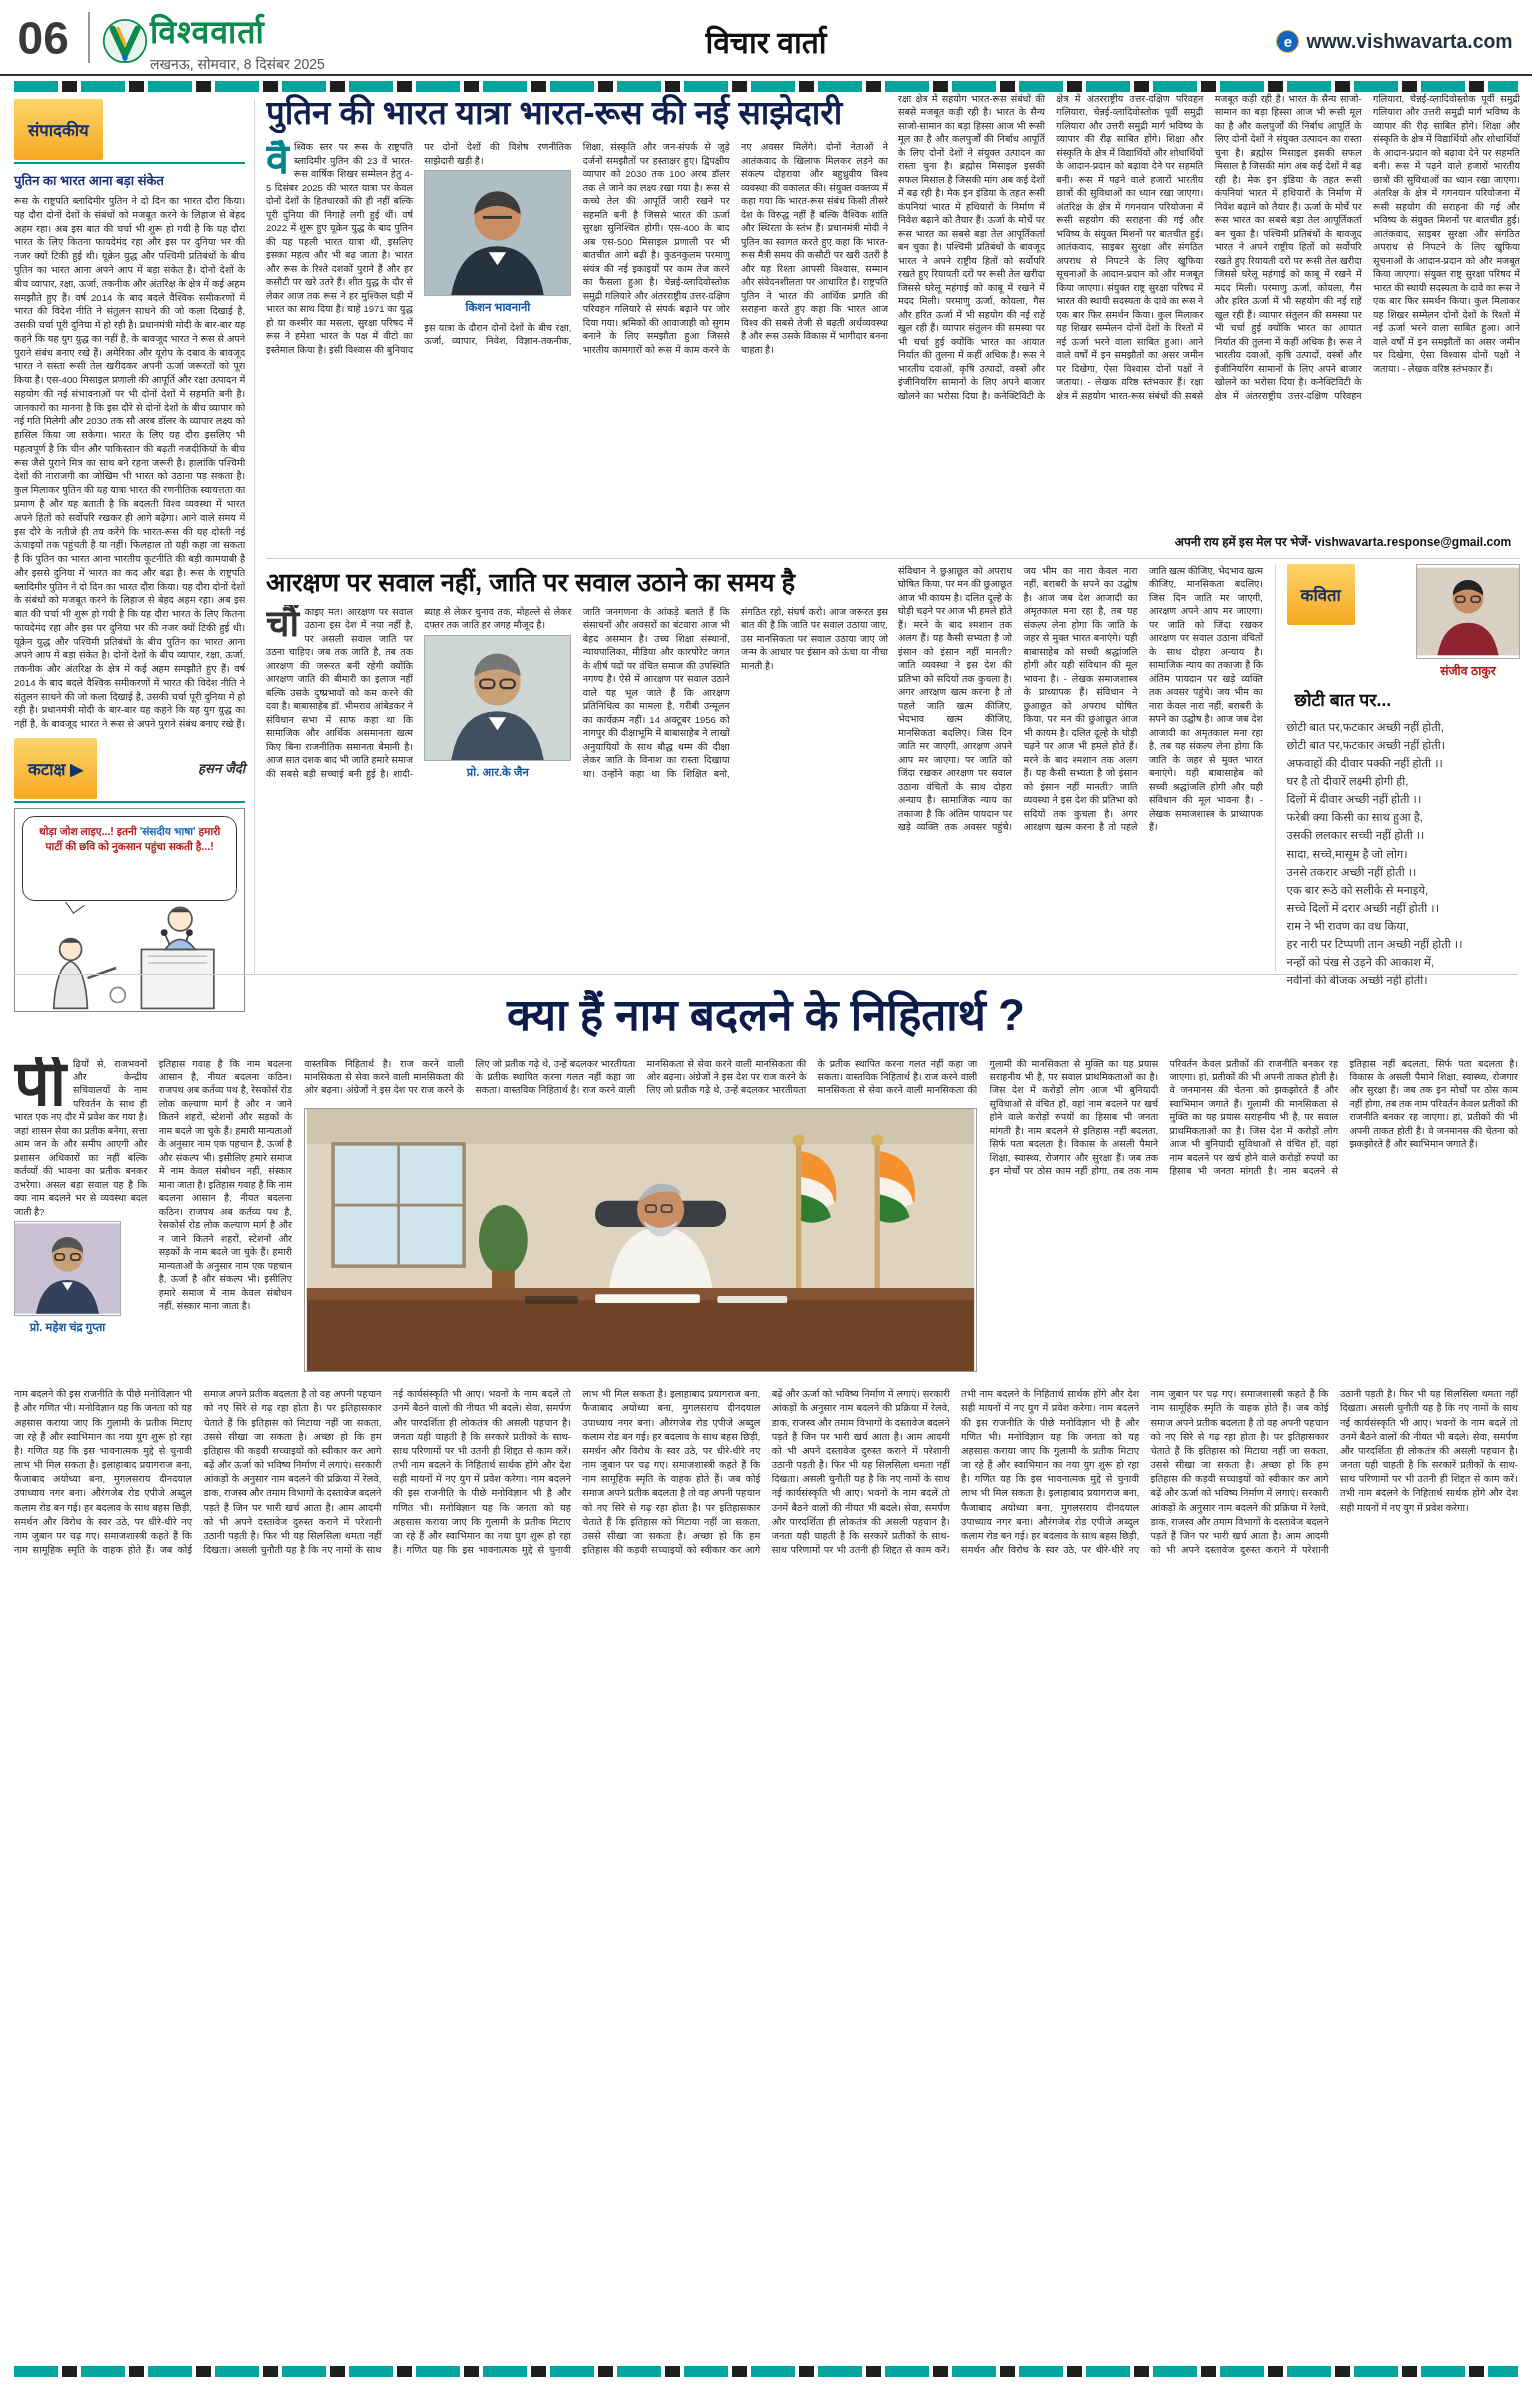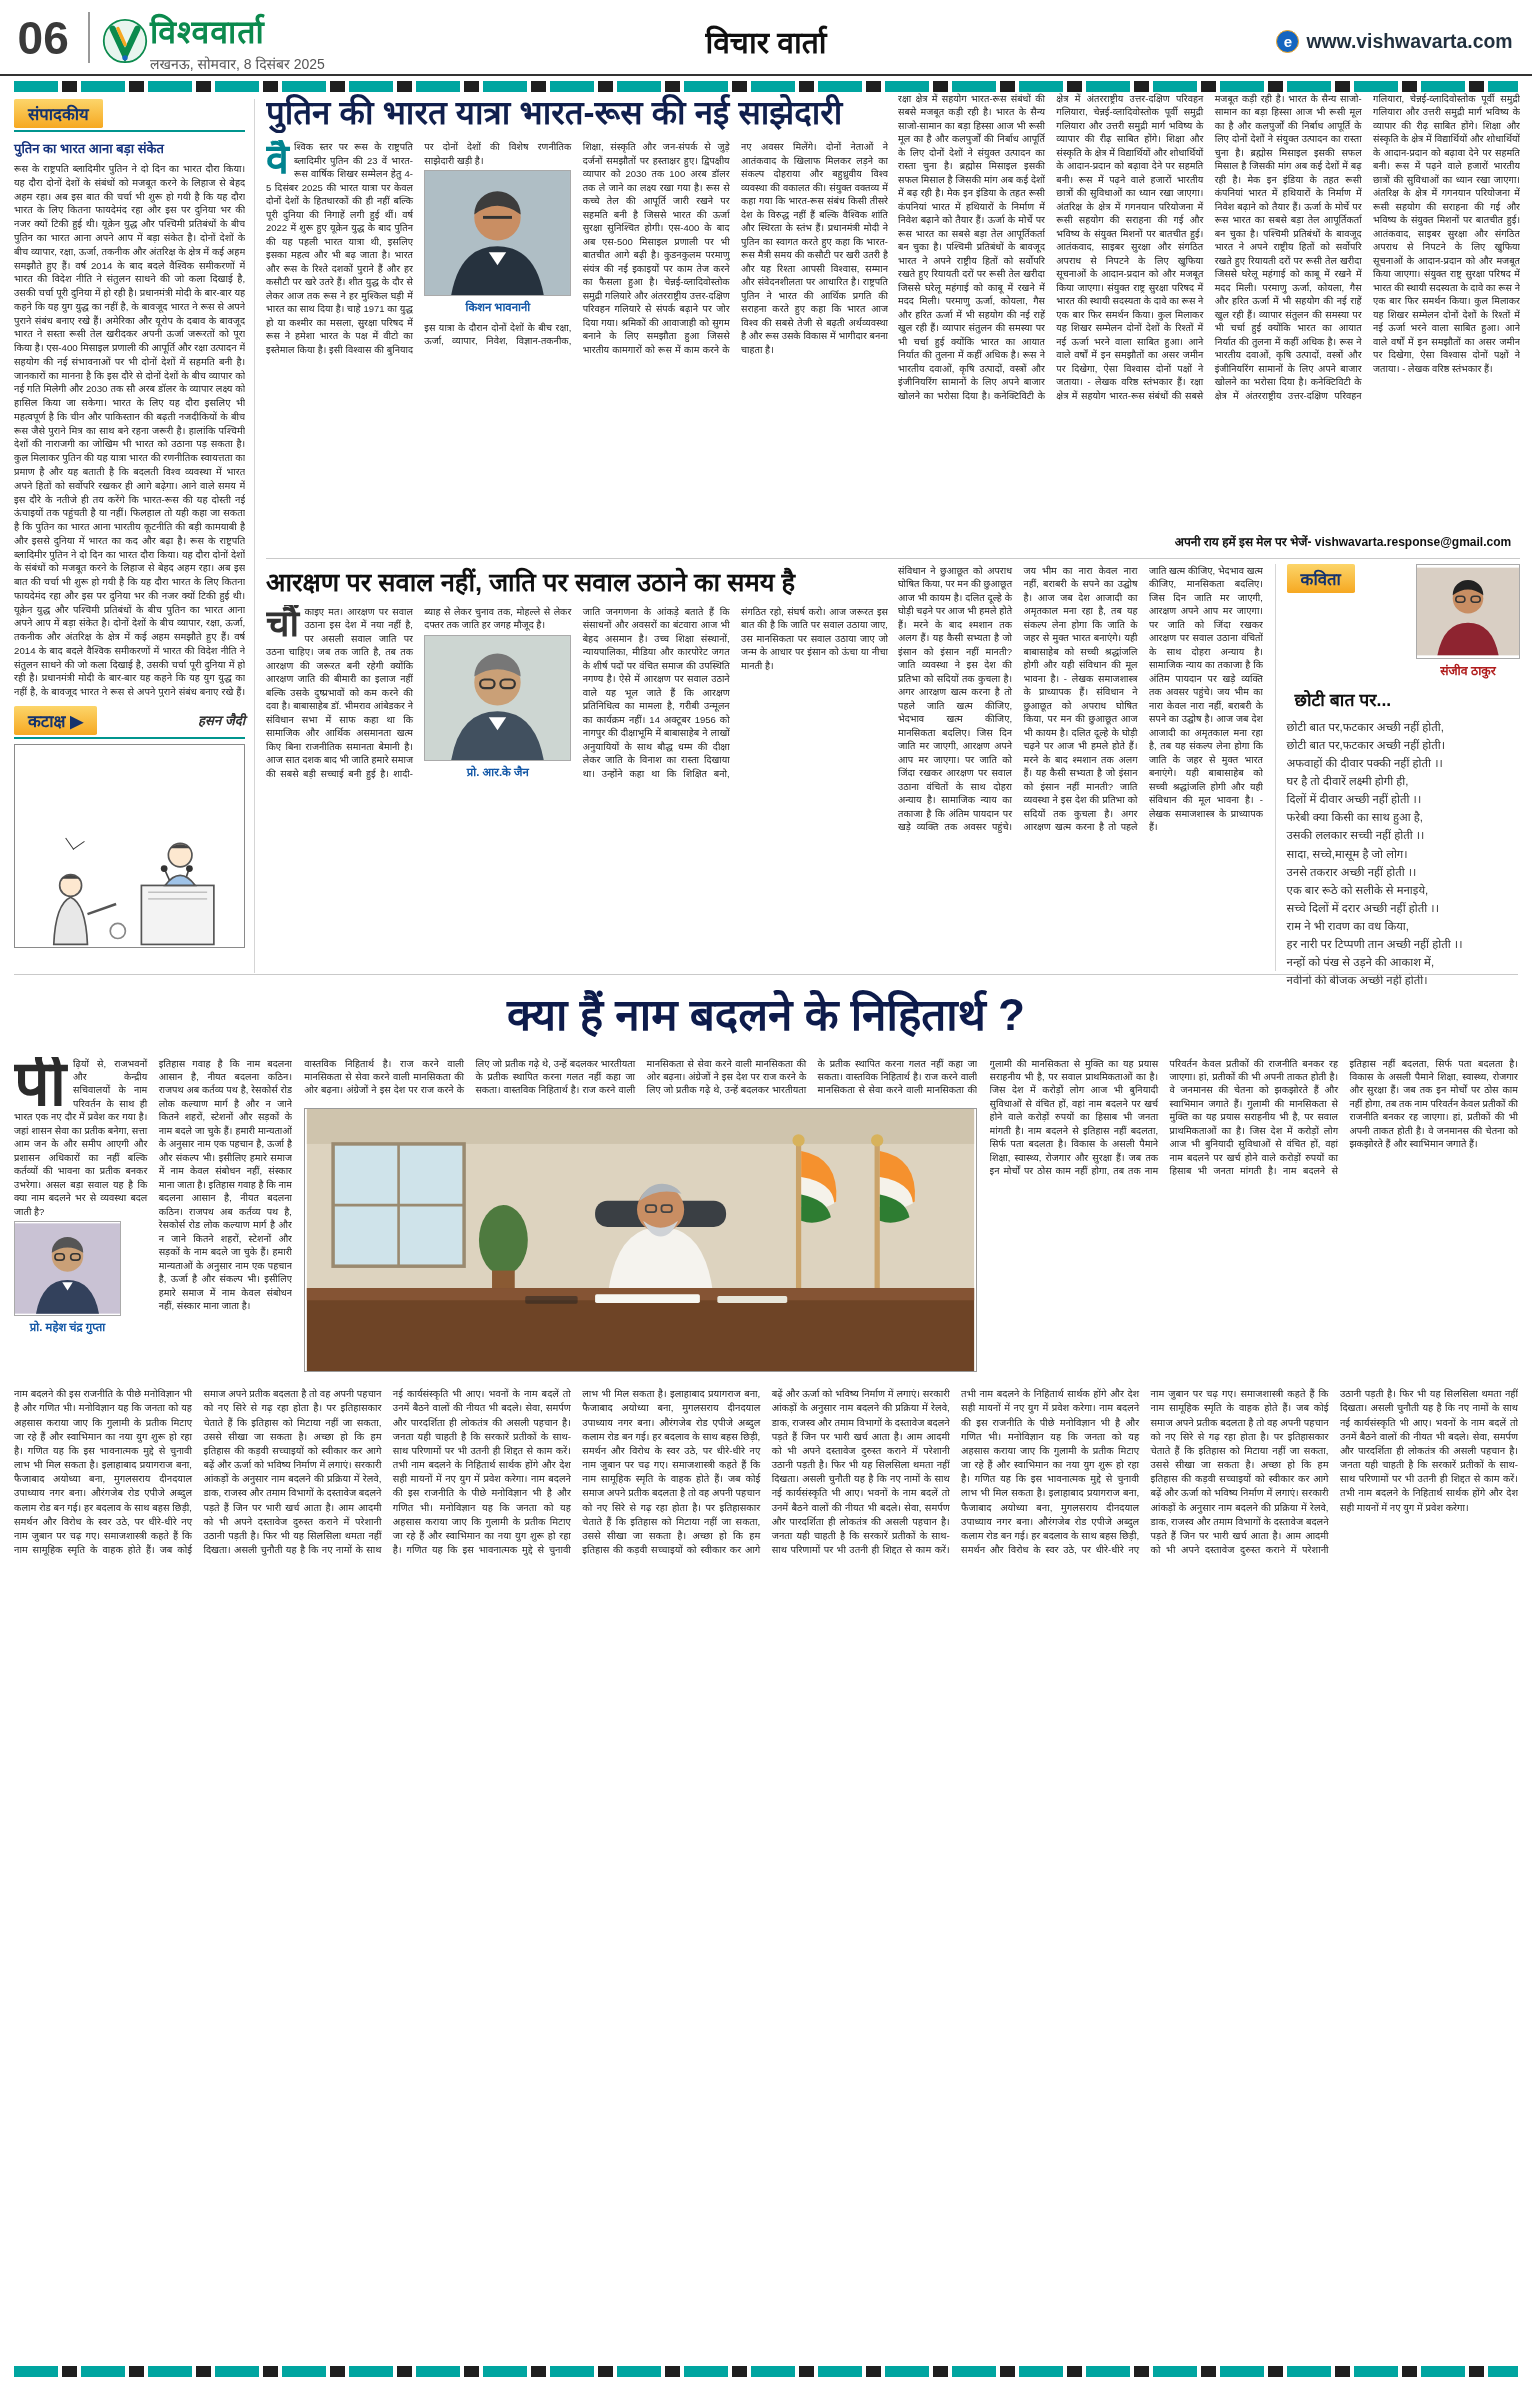--- a/index.html
+++ b/index.html
@@ -27,21 +27,21 @@
                 border:1.8px solid #f6a821; }
   .deco-strip { position:absolute; left:14px; right:14px; height:11.4px;
     background:repeating-linear-gradient(90deg,#00a5a0 0 44px,#ffffff 44px 48px,#1f1f1f 48px 63px,#ffffff 63px 67px); }
   .strip-top { top:81px; }
   .strip-bottom { top:2366px; }
 
   
   .label-row { display:flex; align-items:center; justify-content:space-between;
                border-bottom:2.6px solid #00958e; padding-bottom:1.8px; }
   .label-box { display:inline-block; background:linear-gradient(#fcd56a,#f6a821);
-               color:#14336e; font-weight:bold; font-size:16.7px; padding:3px 14px; border-radius:1.8px; }
+               color:#14336e; font-weight:bold; font-size:16.7px; padding:19px 14px; border-radius:1.8px; }
   .body-text { text-align:justify; color:#262626; }
   .dropcap { float:left; font-weight:bold; padding:1.8px 5.3px 0 0; }
   figure.photo { margin:2.6px 0 5.3px; break-inside:avoid; }
   figure.photo svg { display:block; width:100%; border:0.9px solid #aaa; }
   figcaption { text-align:center; font-size:11.4px; font-weight:bold; margin-top:2.6px; }
 
   
   .left-col { position:absolute; left:14px; top:99px; width:241px; height:874px;
               border-right:0.9px solid #d5d5d5; padding-right:8.8px; }
   .edit-headline { font-size:13px; font-weight:bold; color:#16337e; line-height:1.25; margin:8.8px 0 5.3px; }
@@ -141,20 +141,23 @@
   <div class="edit-headline">पुतिन का भारत आना बड़ा संकेत</div>
   <div class="edit-body body-text">रूस के राष्ट्रपति ब्लादिमीर पुतिन ने दो दिन का भारत दौरा किया। यह दौरा दोनों देशों के संबंधों को मजबूत करने के लिहाज से बेहद अहम रहा। अब इस बात की चर्चा भी शुरू हो गयी है कि यह दौरा भारत के लिए कितना फायदेमंद रहा और इस पर दुनिया भर की नजर क्यों टिकी हुई थी। यूक्रेन युद्ध और पश्चिमी प्रतिबंधों के बीच पुतिन का भारत आना अपने आप में बड़ा संकेत है। दोनों देशों के बीच व्यापार, रक्षा, ऊर्जा, तकनीक और अंतरिक्ष के क्षेत्र में कई अहम समझौते हुए हैं। वर्ष 2014 के बाद बदले वैश्विक समीकरणों में भारत की विदेश नीति ने संतुलन साधने की जो कला दिखाई है, उसकी चर्चा पूरी दुनिया में हो रही है। प्रधानमंत्री मोदी के बार-बार यह कहने कि यह युग युद्ध का नहीं है, के बावजूद भारत ने रूस से अपने पुराने संबंध बनाए रखे हैं। अमेरिका और यूरोप के दबाव के बावजूद भारत ने सस्ता रूसी तेल खरीदकर अपनी ऊर्जा जरूरतों को पूरा किया है। एस-400 मिसाइल प्रणाली की आपूर्ति और रक्षा उत्पादन में सहयोग की नई संभावनाओं पर भी दोनों देशों में सहमति बनी है। जानकारों का मानना है कि इस दौरे से दोनों देशों के बीच व्यापार को नई गति मिलेगी और 2030 तक सौ अरब डॉलर के व्यापार लक्ष्य को हासिल किया जा सकेगा। भारत के लिए यह दौरा इसलिए भी महत्वपूर्ण है कि चीन और पाकिस्तान की बढ़ती नजदीकियों के बीच रूस जैसे पुराने मित्र का साथ बने रहना जरूरी है। हालांकि पश्चिमी देशों की नाराजगी का जोखिम भी भारत को उठाना पड़ सकता है। कुल मिलाकर पुतिन की यह यात्रा भारत की रणनीतिक स्वायत्तता का प्रमाण है और यह बताती है कि बदलती विश्व व्यवस्था में भारत अपने हितों को सर्वोपरि रखकर ही आगे बढ़ेगा। आने वाले समय में इस दौरे के नतीजे ही तय करेंगे कि भारत-रूस की यह दोस्ती नई ऊंचाइयों तक पहुंचती है या नहीं। फिलहाल तो यही कहा जा सकता है कि पुतिन का भारत आना भारतीय कूटनीति की बड़ी कामयाबी है और इससे दुनिया में भारत का कद और बढ़ा है। रूस के राष्ट्रपति ब्लादिमीर पुतिन ने दो दिन का भारत दौरा किया। यह दौरा दोनों देशों के संबंधों को मजबूत करने के लिहाज से बेहद अहम रहा। अब इस बात की चर्चा भी शुरू हो गयी है कि यह दौरा भारत के लिए कितना फायदेमंद रहा और इस पर दुनिया भर की नजर क्यों टिकी हुई थी। यूक्रेन युद्ध और पश्चिमी प्रतिबंधों के बीच पुतिन का भारत आना अपने आप में बड़ा संकेत है। दोनों देशों के बीच व्यापार, रक्षा, ऊर्जा, तकनीक और अंतरिक्ष के क्षेत्र में कई अहम समझौते हुए हैं। वर्ष 2014 के बाद बदले वैश्विक समीकरणों में भारत की विदेश नीति ने संतुलन साधने की जो कला दिखाई है, उसकी चर्चा पूरी दुनिया में हो रही है। प्रधानमंत्री मोदी के बार-बार यह कहने कि यह युग युद्ध का नहीं है, के बावजूद भारत ने रूस से अपने पुराने संबंध बनाए रखे हैं। अमेरिका और यूरोप के दबाव के बावजूद भारत ने सस्ता रूसी तेल खरीदकर अपनी ऊर्जा जरूरतों को पूरा किया है। एस-400 मिसाइल प्रणाली की आपूर्ति और रक्षा उत्पादन में सहयोग की नई संभावनाओं पर भी दोनों देशों में सहमति बनी है। जानकारों का मानना है कि इस दौरे से दोनों देशों के बीच व्यापार को नई गति मिलेगी और 2030 तक सौ अरब डॉलर के व्यापार लक्ष्य को हासिल किया जा सकेगा। भारत के लिए यह दौरा इसलिए भी महत्वपूर्ण है कि चीन और पाकिस्तान की बढ़ती नजदीकियों के बीच रूस जैसे पुराने मित्र का साथ बने रहना जरूरी है। हालांकि पश्चिमी देशों की नाराजगी का जोखिम भी भारत को उठाना पड़ सकता है। कुल मिलाकर पुतिन की यह यात्रा भारत की रणनीतिक स्वायत्तता का प्रमाण है और यह बताती है कि बदलती विश्व व्यवस्था में भारत अपने हितों को सर्वोपरि रखकर ही आगे बढ़ेगा। आने वाले समय में इस दौरे के नतीजे ही तय करेंगे कि भारत-रूस की यह दोस्ती नई ऊंचाइयों तक पहुंचती है या नहीं। फिलहाल तो यही कहा जा सकता है कि पुतिन का भारत आना भारतीय कूटनीति की बड़ी कामयाबी है और इससे दुनिया में भारत का कद और बढ़ा है।</div>
 
   <div class="label-row kataksh-row">
     <span class="label-box">
       <span>कटाक्ष</span> <span>▶</span>
     </span>
     <span class="kataksh-author">हसन जैदी</span>
   </div>
   <div class="cartoon-box">
+    <div class="bubble">
+      <span class="pre">थोड़ा जोश लाइए...! इतनी </span><span class="hl">'संसदीय भाषा'</span><span class="post"> हमारी पार्टी की छवि को नुकसान पहुंचा सकती है...!</span>
+    </div>
     <div class="bubble-tail"></div>
     <svg class="cartoon-art" viewBox="0 0 272 128">
       <rect x="150" y="58" width="86" height="70" fill="#f3f3f3" stroke="#555" stroke-width="2"></rect>
       <line x1="158" y1="66" x2="228" y2="66" stroke="#999"></line>
       <line x1="158" y1="74" x2="228" y2="74" stroke="#999"></line>
       <line x1="186" y1="58" x2="178" y2="40" stroke="#444" stroke-width="2"></line>
       <circle cx="177" cy="38" r="4" fill="#333"></circle>
       <line x1="200" y1="58" x2="206" y2="40" stroke="#444" stroke-width="2"></line>
       <circle cx="207" cy="38" r="4" fill="#333"></circle>
       <circle cx="196" cy="22" r="14" fill="#fde8d0" stroke="#555" stroke-width="2"></circle>

